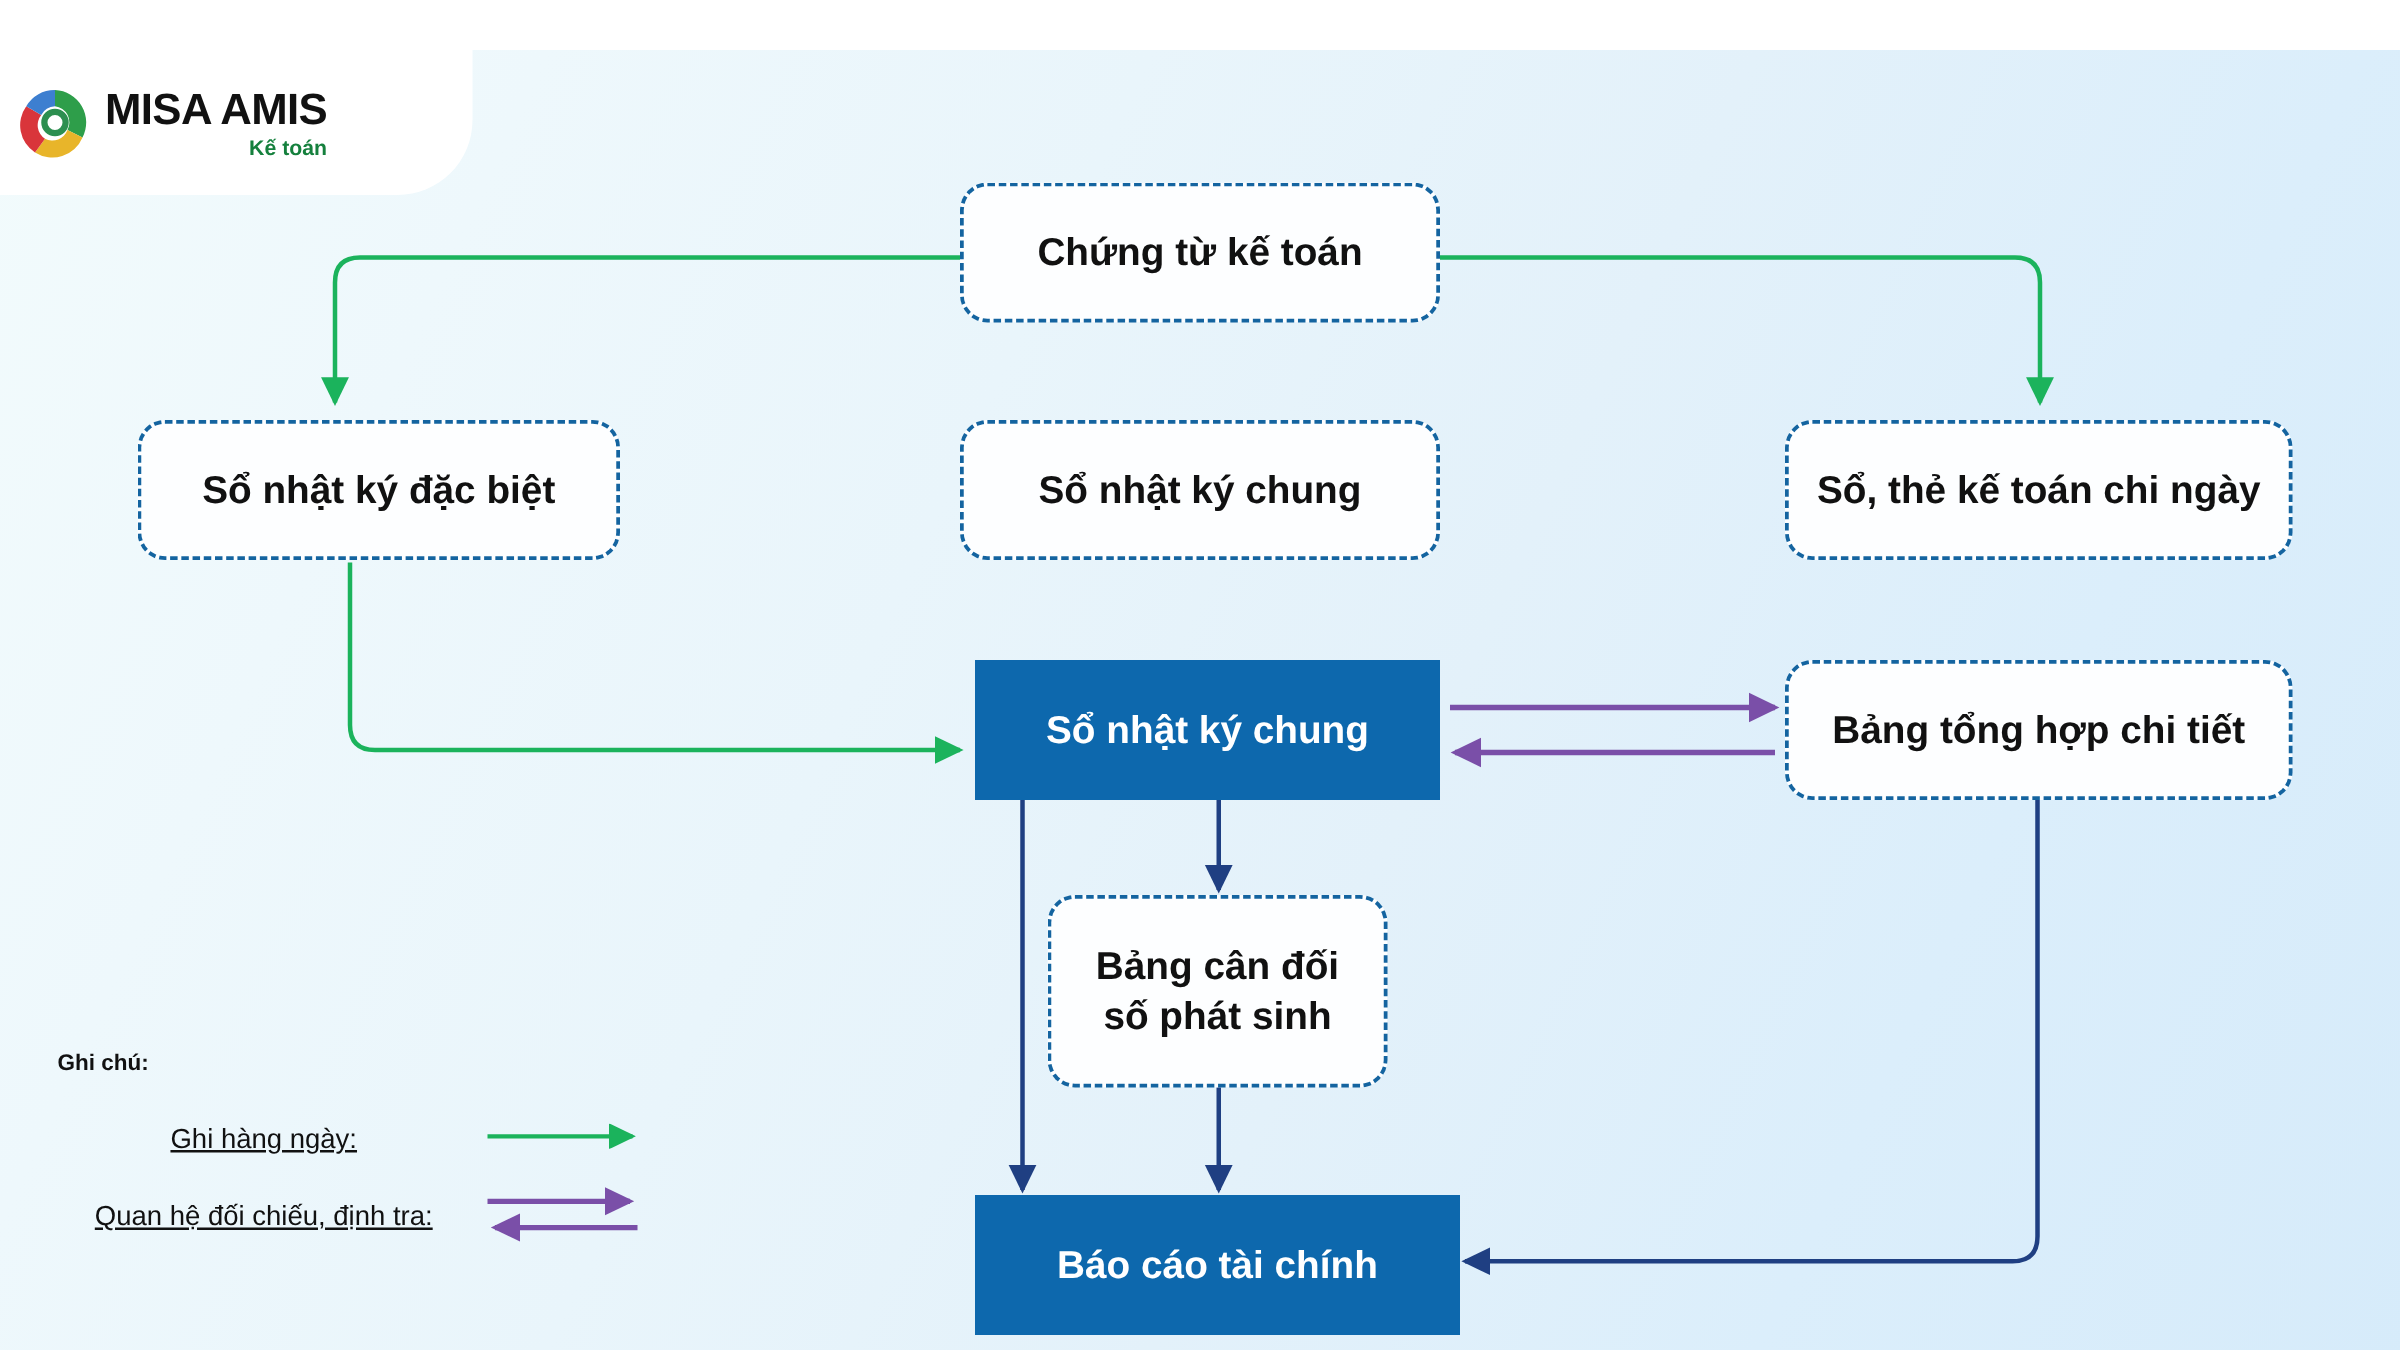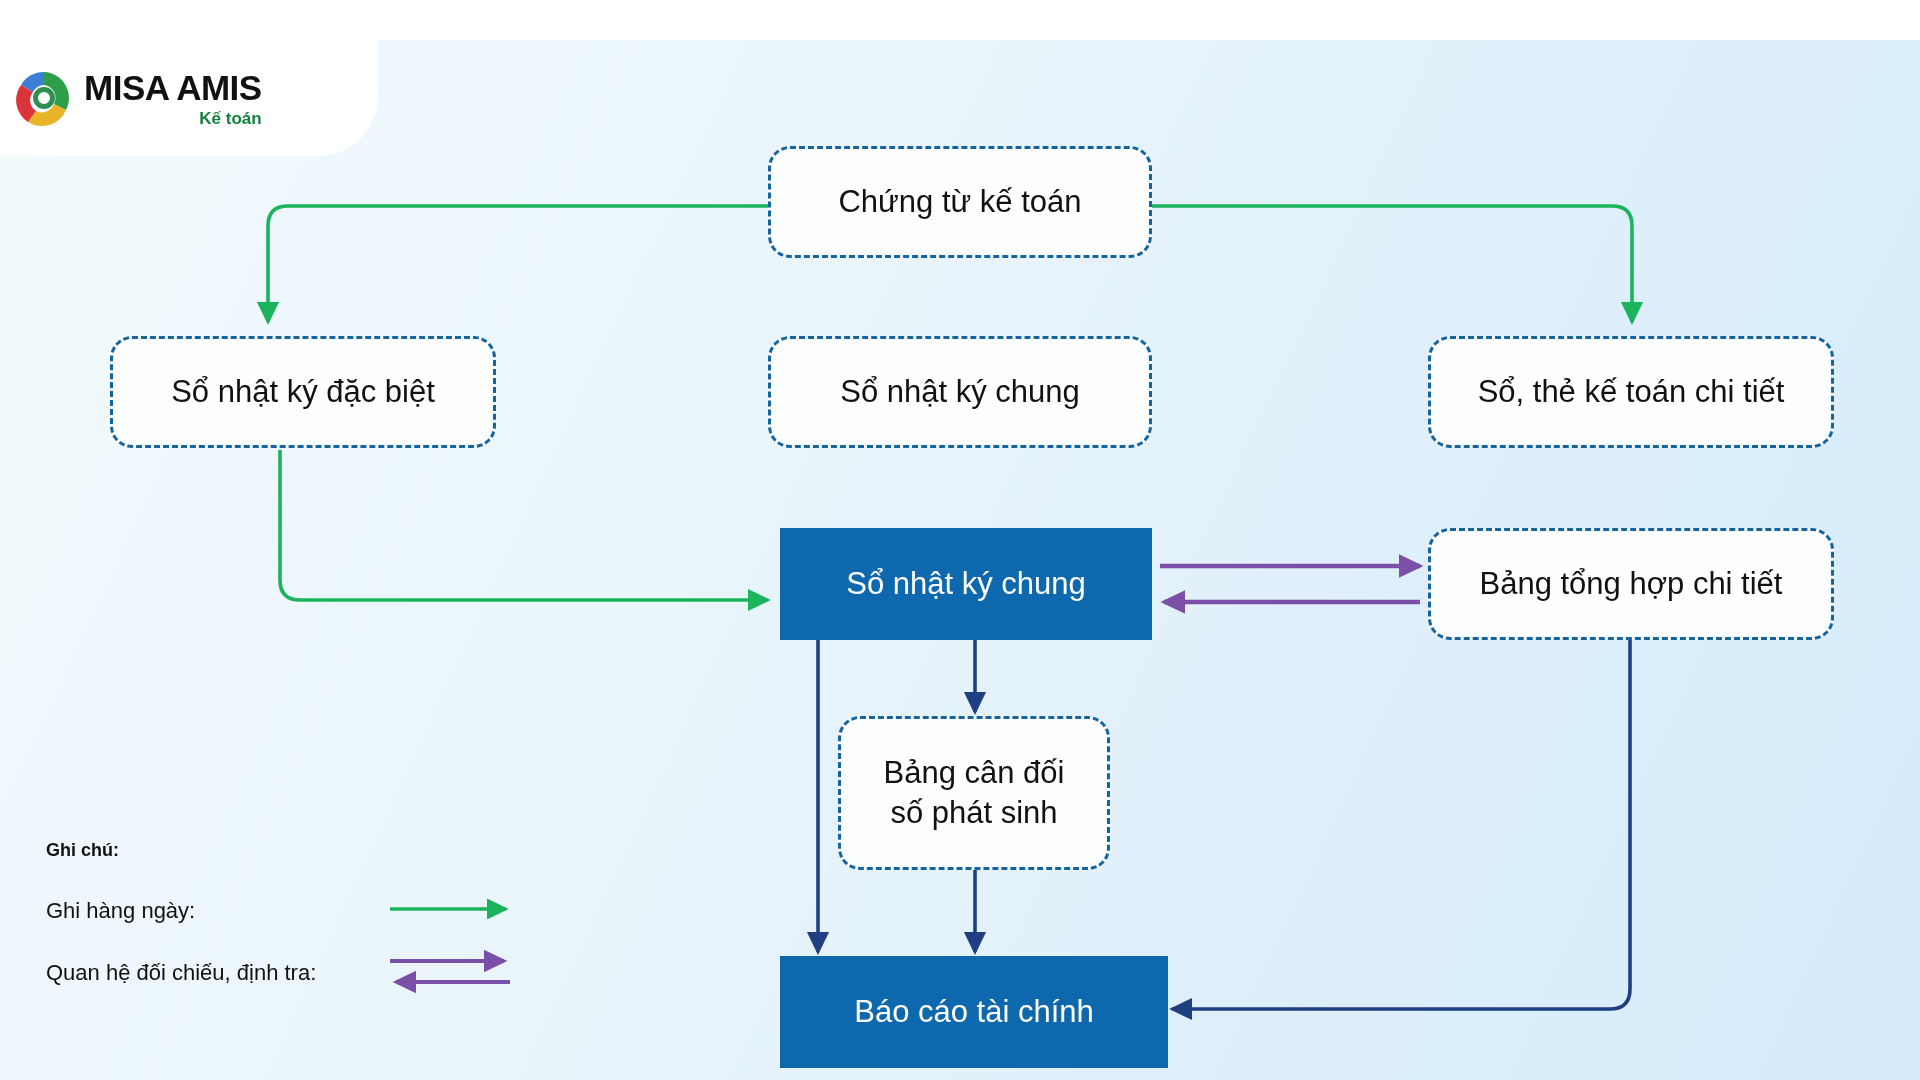--- a/index.html
+++ b/index.html
@@ -32,21 +32,21 @@
 
   
   #wires{ position:absolute; left:0; top:0; width:1920px; height:1080px; z-index:1; }
 
   
   .node{
     position:absolute;
     display:flex; align-items:center; justify-content:center;
     text-align:center;
     z-index:3;
-    font-weight:normal;
+    font-weight:bold;
     color:#111111;
     line-height:1.28;
   }
   .node.dashed{
     background:#fdfeff;
     border:3px dashed #1464a0;
     border-radius:22px;
     font-size:31px;
   }
   .node.solid{
@@ -62,21 +62,22 @@
     position:absolute; left:46px; top:800px; z-index:4;
   }
   #legend-title{ font-size:18px; font-weight:bold; color:#111; margin-bottom:24px; }
   .legend-row{
     display:flex; align-items:center;
     height:52px;
     margin-bottom:10px;
   }
   .legend-label{
     font-size:22px; color:#111; white-space:nowrap;
-    text-align:left;
+    text-align:center;
+    text-decoration:underline;
   }
   .legend-art{ margin-left:12px; }
 </style>
 </head>
 <body>
 
 <div id="canvas">
 
   <div id="logo-badge">
     <div id="logo-mark">
@@ -132,21 +133,21 @@
 
   <div class="node dashed" style="left:110px; top:296px; width:386px; height:112px;">
     <span>Sổ nhật ký đặc biệt</span>
   </div>
 
   <div class="node dashed" style="left:768px; top:296px; width:384px; height:112px;">
     <span>Sổ nhật ký chung</span>
   </div>
 
   <div class="node dashed" style="left:1428px; top:296px; width:406px; height:112px;">
-    <span>Sổ, thẻ kế toán chi tiết</span>
+    <span>Sổ, thẻ kế toán chi ngày</span>
   </div>
 
   <div class="node solid" style="left:780px; top:488px; width:372px; height:112px;">
     <span>Sổ nhật ký chung</span>
   </div>
 
   <div class="node dashed" style="left:1428px; top:488px; width:406px; height:112px;">
     <span>Bảng tổng hợp chi tiết</span>
   </div>
 

